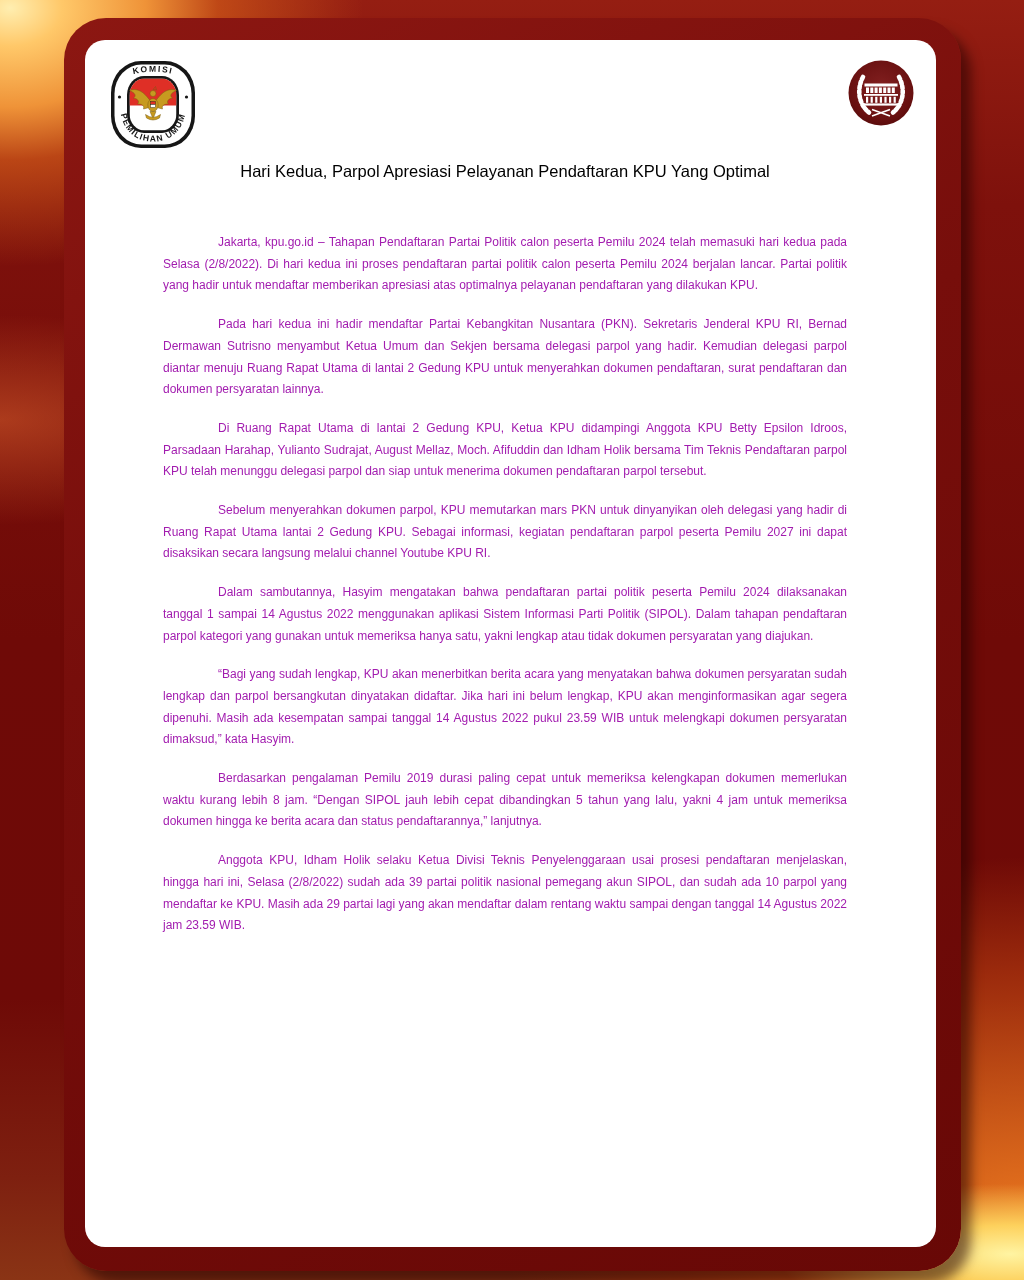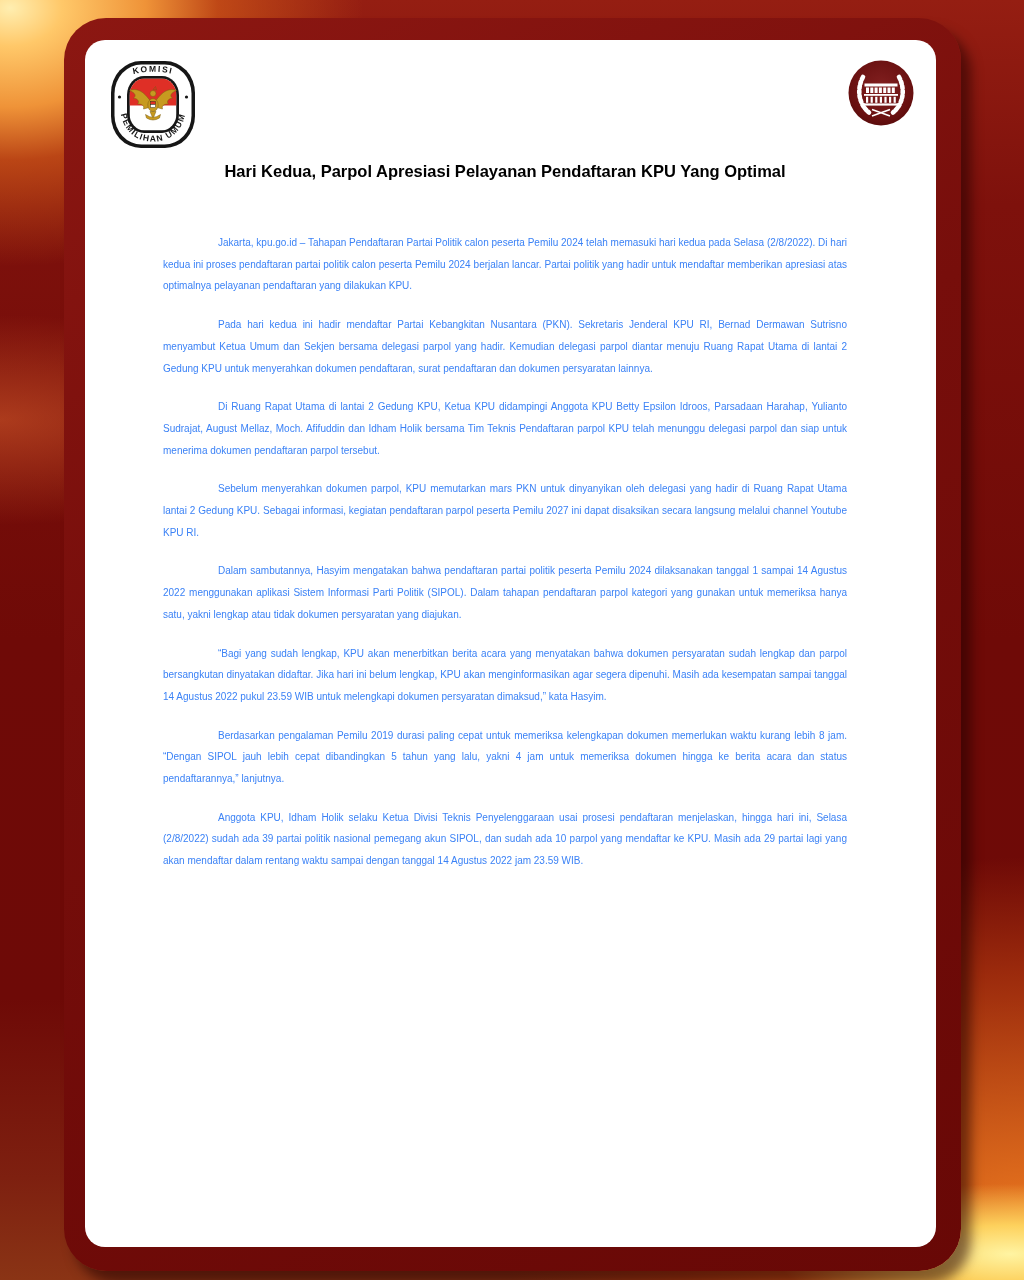--- a/index.html
+++ b/index.html
@@ -21,25 +21,25 @@
   }
   .page{
     position:absolute;left:85px;top:40px;width:851px;height:1207px;border-radius:20px;
     background:#ffffff;
   }
   .logo-row{position:absolute;top:18px;left:25px;right:22px;height:92px;}
   .kpu-logo{position:absolute;left:0;top:2px;}
   .seal-logo{position:absolute;right:0;top:2px;}
   .doc-title{
     position:absolute;top:121px;left:78px;width:684px;
-    text-align:center;font-weight:bold;font-size:16.5px;line-height:20px;color:#000;
+    text-align:center;font-weight:normal;font-size:16.5px;line-height:20px;color:#000;
   }
   .doc-body{position:absolute;top:192px;left:78px;width:684px;}
   .doc-body p{
-    margin:0 0 17px 0;font-size:10px;line-height:21.7px;color:#3b82f6;
+    margin:0 0 17px 0;font-size:12px;line-height:21.7px;color:#a21caf;
     text-align:justify;text-indent:55px;
   }
 </style>
 </head>
 <body>
 
 <div class="screen">
   <div class="frame"></div>
 
   <div class="page">

